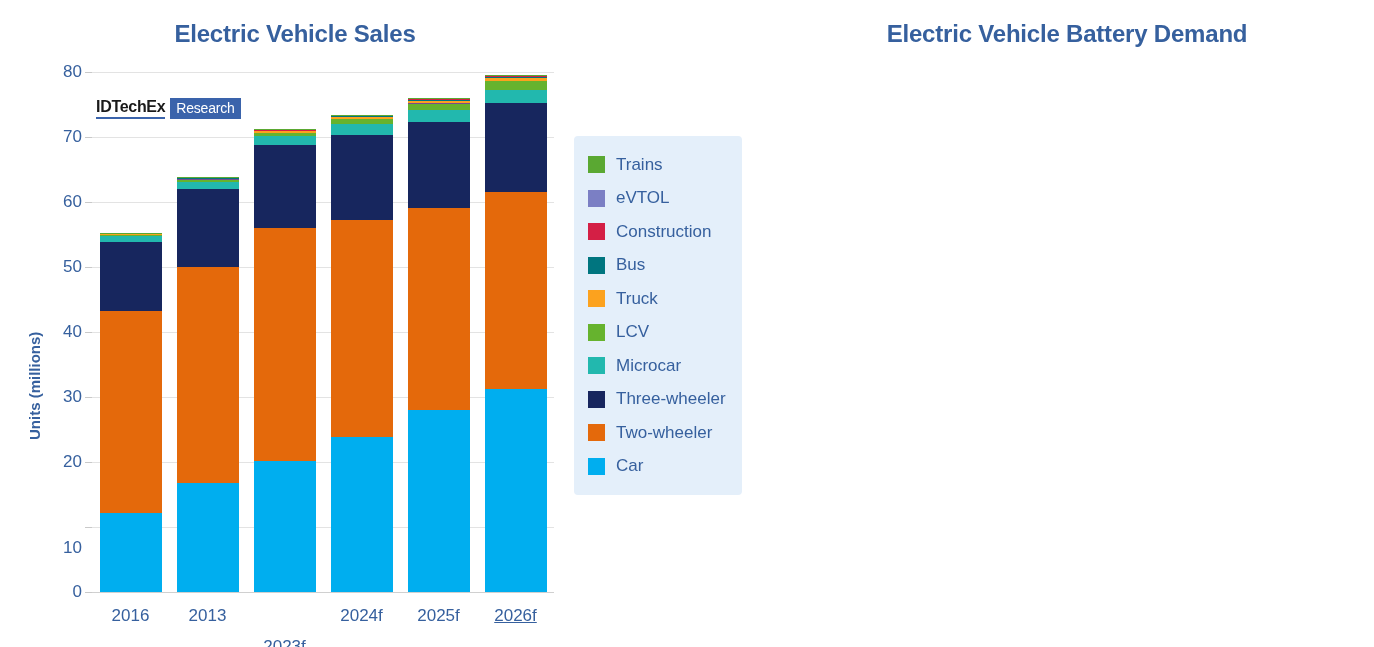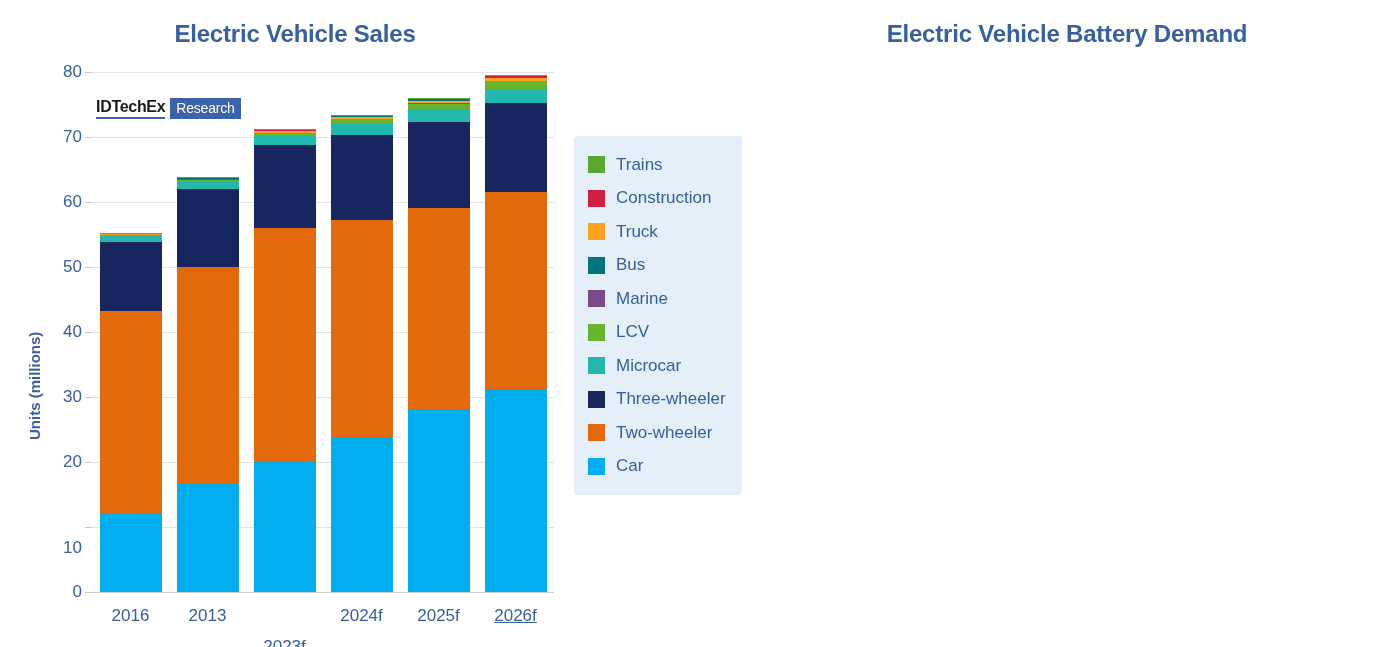--- a/index.html
+++ b/index.html
@@ -287,36 +287,36 @@
       <span class="wm-tag">Research</span>
     </div>
   </div>
 
   <div id="legend">
       <div class="legend-row">
         <span class="legend-swatch" style="background: rgb(90, 168, 50);"></span>
         <span class="legend-label">Trains</span>
       </div>
       <div class="legend-row">
+        <span class="legend-swatch" style="background: rgb(123, 127, 196);"></span>
+        <span class="legend-label">eVTOL</span>
+      </div>
+      <div class="legend-row">
         <span class="legend-swatch" style="background: rgb(212, 31, 69);"></span>
         <span class="legend-label">Construction</span>
       </div>
       <div class="legend-row">
+        <span class="legend-swatch" style="background: rgb(0, 117, 127);"></span>
+        <span class="legend-label">Bus</span>
+      </div>
+      <div class="legend-row">
         <span class="legend-swatch" style="background: rgb(252, 162, 30);"></span>
         <span class="legend-label">Truck</span>
       </div>
       <div class="legend-row">
-        <span class="legend-swatch" style="background: rgb(0, 117, 127);"></span>
-        <span class="legend-label">Bus</span>
-      </div>
-      <div class="legend-row">
-        <span class="legend-swatch" style="background: rgb(123, 74, 140);"></span>
-        <span class="legend-label">Marine</span>
-      </div>
-      <div class="legend-row">
         <span class="legend-swatch" style="background: rgb(102, 179, 46);"></span>
         <span class="legend-label">LCV</span>
       </div>
       <div class="legend-row">
         <span class="legend-swatch" style="background: rgb(34, 184, 174);"></span>
         <span class="legend-label">Microcar</span>
       </div>
       <div class="legend-row">
         <span class="legend-swatch" style="background: rgb(23, 38, 94);"></span>
         <span class="legend-label">Three-wheeler</span>

